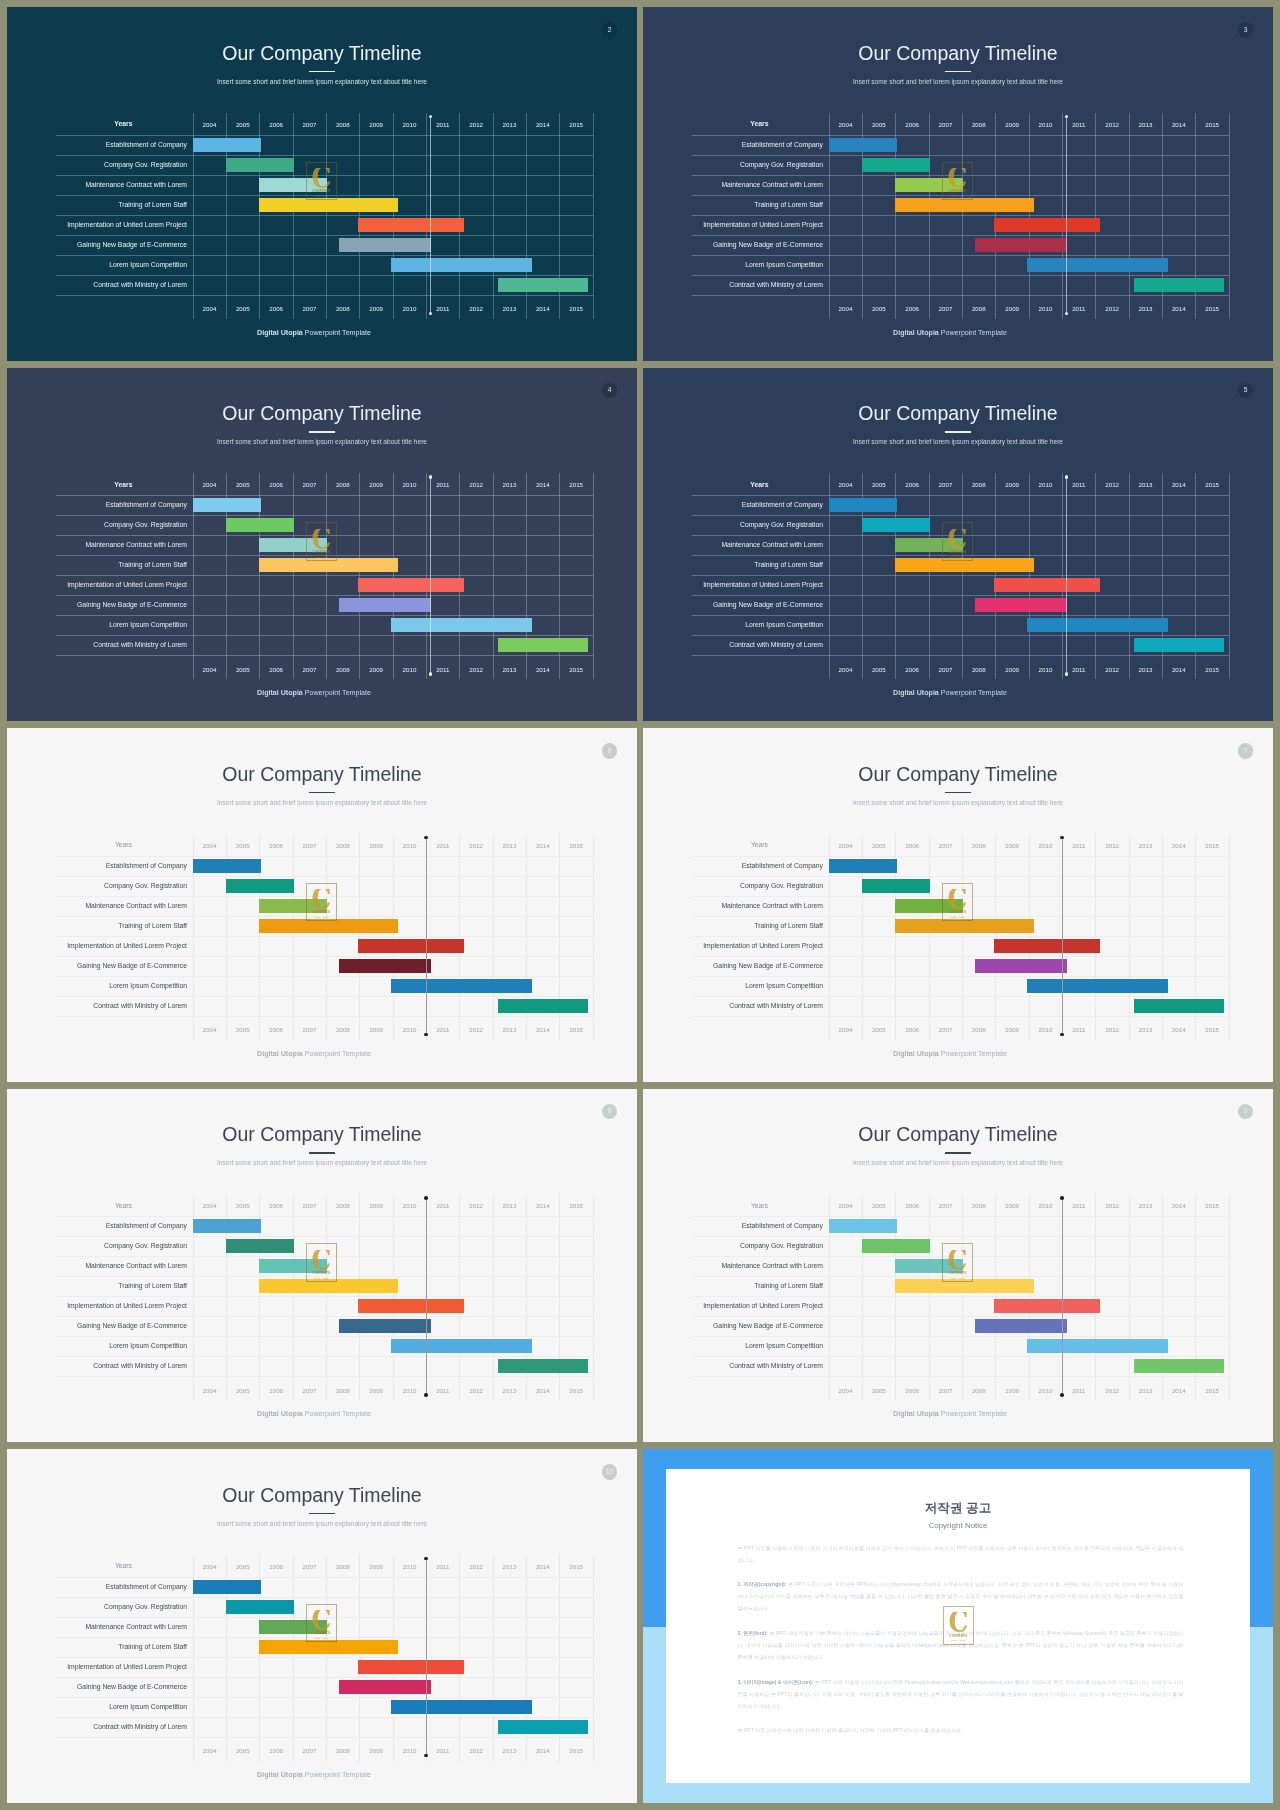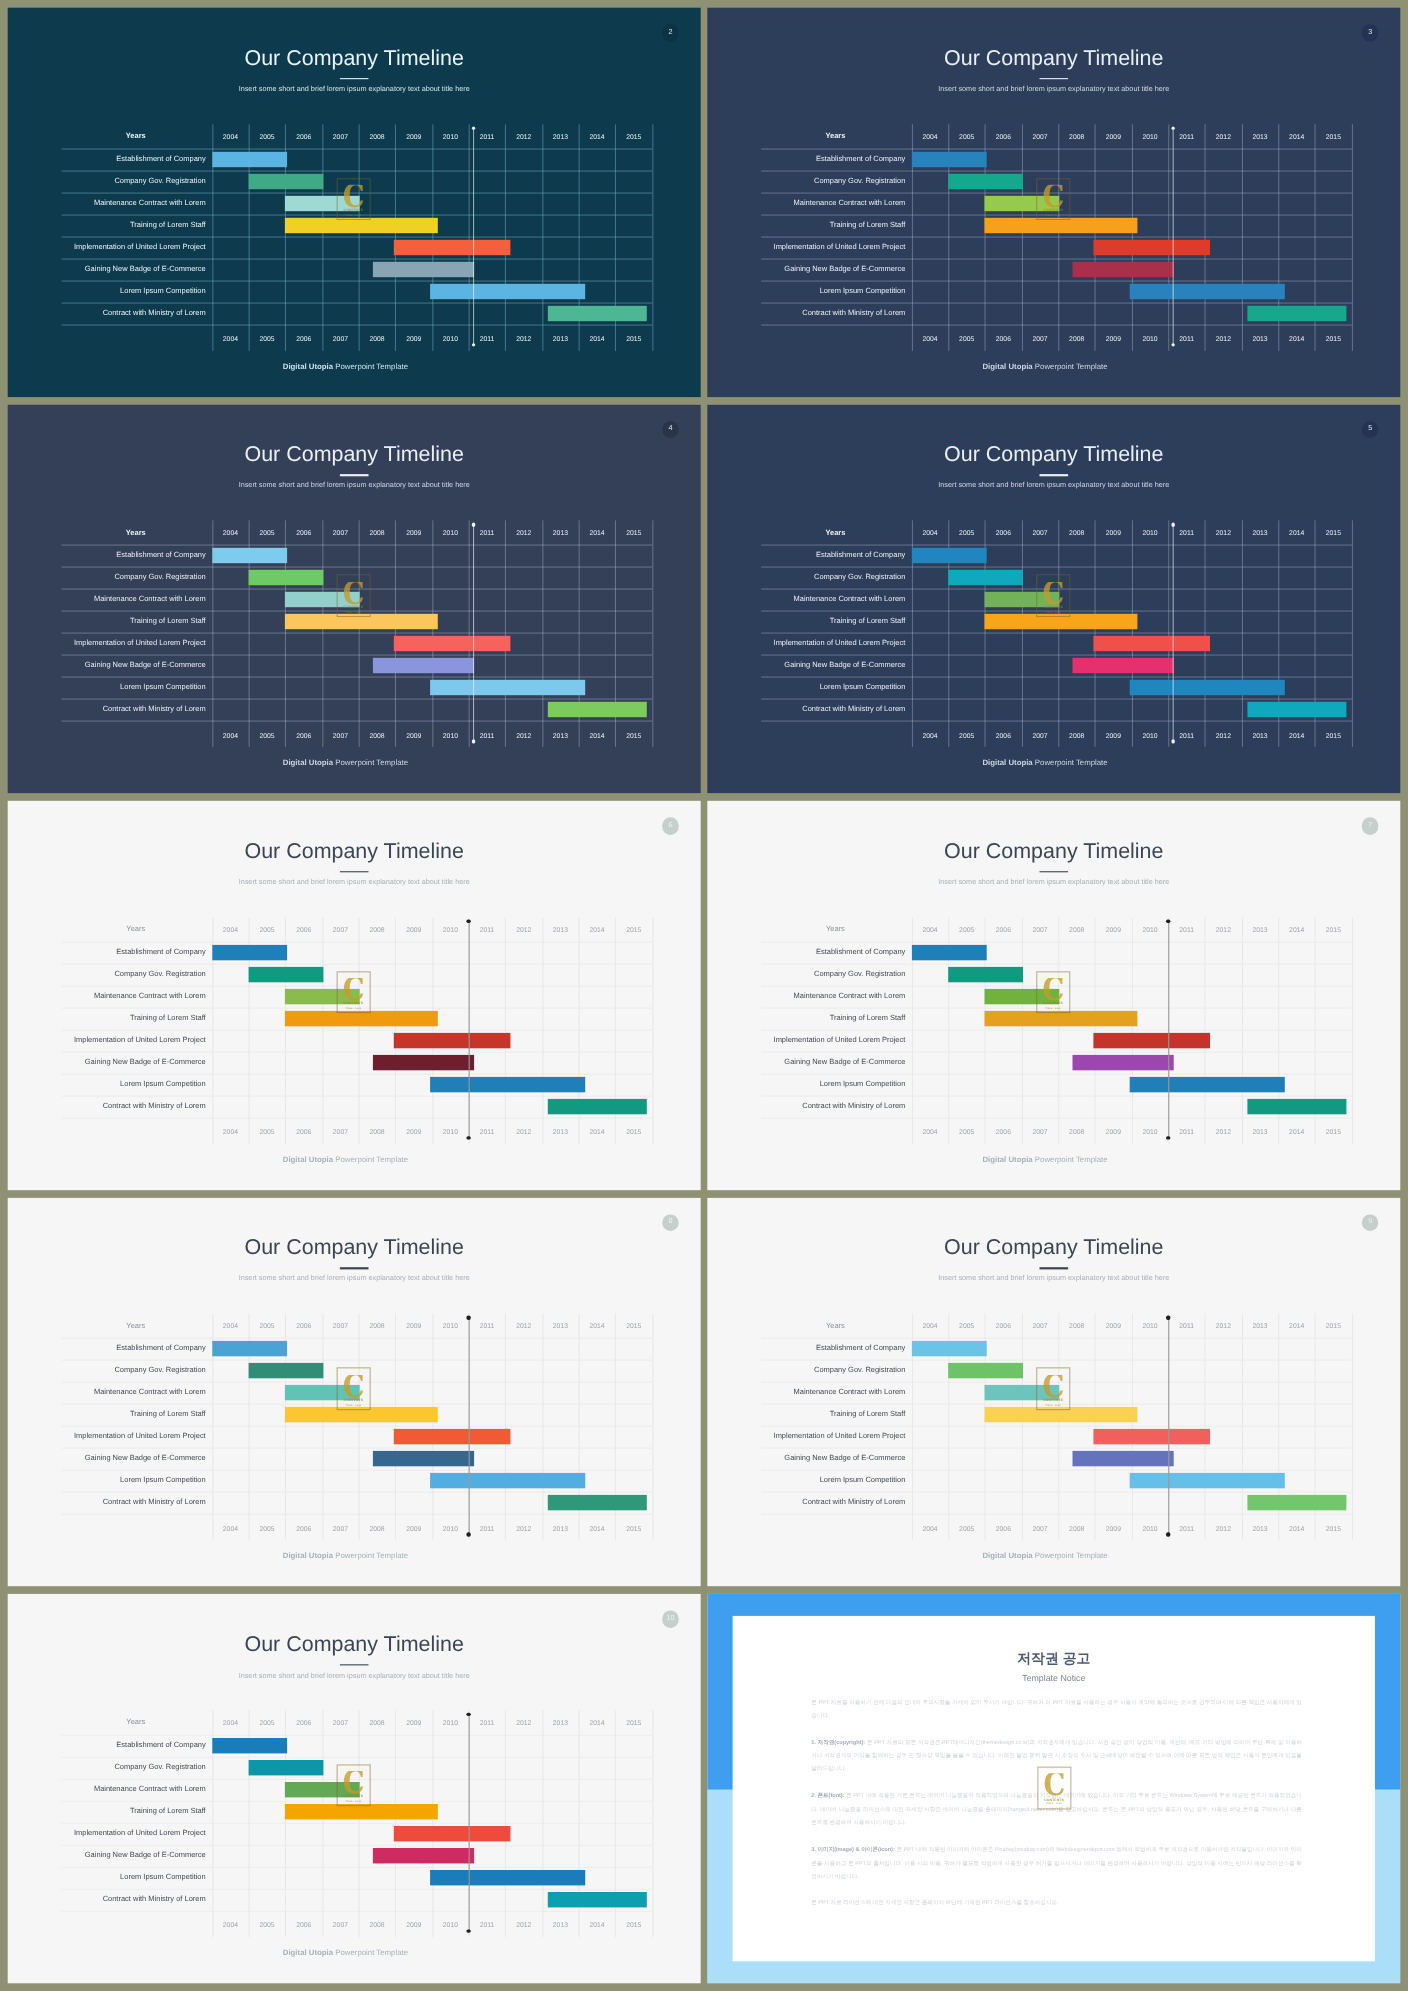--- a/index.html
+++ b/index.html
@@ -805,21 +805,21 @@
     <div class="c"><span>C</span></div>
     <div class="t1">CONTENTS</div>
     <div class="t2">Place · Look</div>
   </div>
 </div>
 <div class="slide copyright" style="left:643.0px;top:1449.0px">
   <div class="cp-bg-top"></div>
   <div class="cp-bg-bot"></div>
   <div class="cp-panel">
     <div class="cp-title-ko">저작권 공고</div>
-    <div class="cp-title-en">Template Notice</div>
+    <div class="cp-title-en">Copyright Notice</div>
     <div class="cp-body">
     <p class="cp-p">본 PPT 자료를 사용하기 전에 다음의 안내와 주의사항을 자세히 읽어 주시기 바랍니다. 귀하가 이 PPT 자료를 사용하는 경우 사용자 계약에 동의하는 것으로 간주되며 이에 따른 책임은 사용자에게 있습니다.</p>
     <p class="cp-p"><b>1. 저작권(copyright):</b><span> 본 PPT 자료의 모든 저작권은 PPT테마디자인(themedesign.co.kr)과 저작권자에게 있습니다. 사전 승인 없이 상업적 이용, 재판매, 배포 기타 방법에 의하여 무단 복제 및 이용하거나 저작권자의 이익을 침해하는 경우 민·형사상 책임을 물을 수 있습니다. 이러한 불법 행위 발견 시 소정의 수사 및 손해배상이 제한될 수 있으며 이에 따른 모든 법적 책임은 사용자 본인에게 있음을 알려드립니다.</span></p>
     <p class="cp-p"><b>2. 폰트(font):</b><span> 본 PPT 내에 적용된 기본 폰트는 네이버 나눔글꼴이 적용되었으며 나눔글꼴의 저작권은 네이버에 있습니다. 이외 기타 무료 폰트는 Windows System에 무료 제공된 폰트가 적용되었습니다. 네이버 나눔글꼴 라이선스에 대한 자세한 사항은 네이버 나눔글꼴 홈페이지(hangeul.naver.com)를 참고하십시오. 폰트는 본 PPT의 상업적 용도가 아닌 경우, 사용된 해당 폰트를 구매하거나 다른 폰트로 변경하여 사용하시기 바랍니다.</span></p>
     <p class="cp-p"><b>3. 이미지(image) &amp; 아이콘(icon):</b><span> 본 PPT 내에 적용된 이미지와 아이콘은 Pixabay(pixabay.com)와 Webdesignerdepot.com 등에서 적법하게 무료 저작권으로 이용허가된 저작물입니다. 이미지와 아이콘을 사용하고 본 PPT의 출처입니다. 이용 시의 비용, 귀하가 별도로 적법하게 사용한 경우 허가를 받으시거나 이미지를 변경하여 사용하시기 바랍니다. 상업적 이용 시에는 반드시 해당 라이선스를 확인하시기 바랍니다.</span></p>
     <p class="cp-p">본 PPT 자료 라이선스에 대한 자세한 사항은 홈페이지 하단에 기재된 PPT 라이선스를 참조하십시오.</p>
     </div>
     <div class="wm cp-wm">
       <div class="frame"></div>
       <div class="c"><span>C</span></div>

